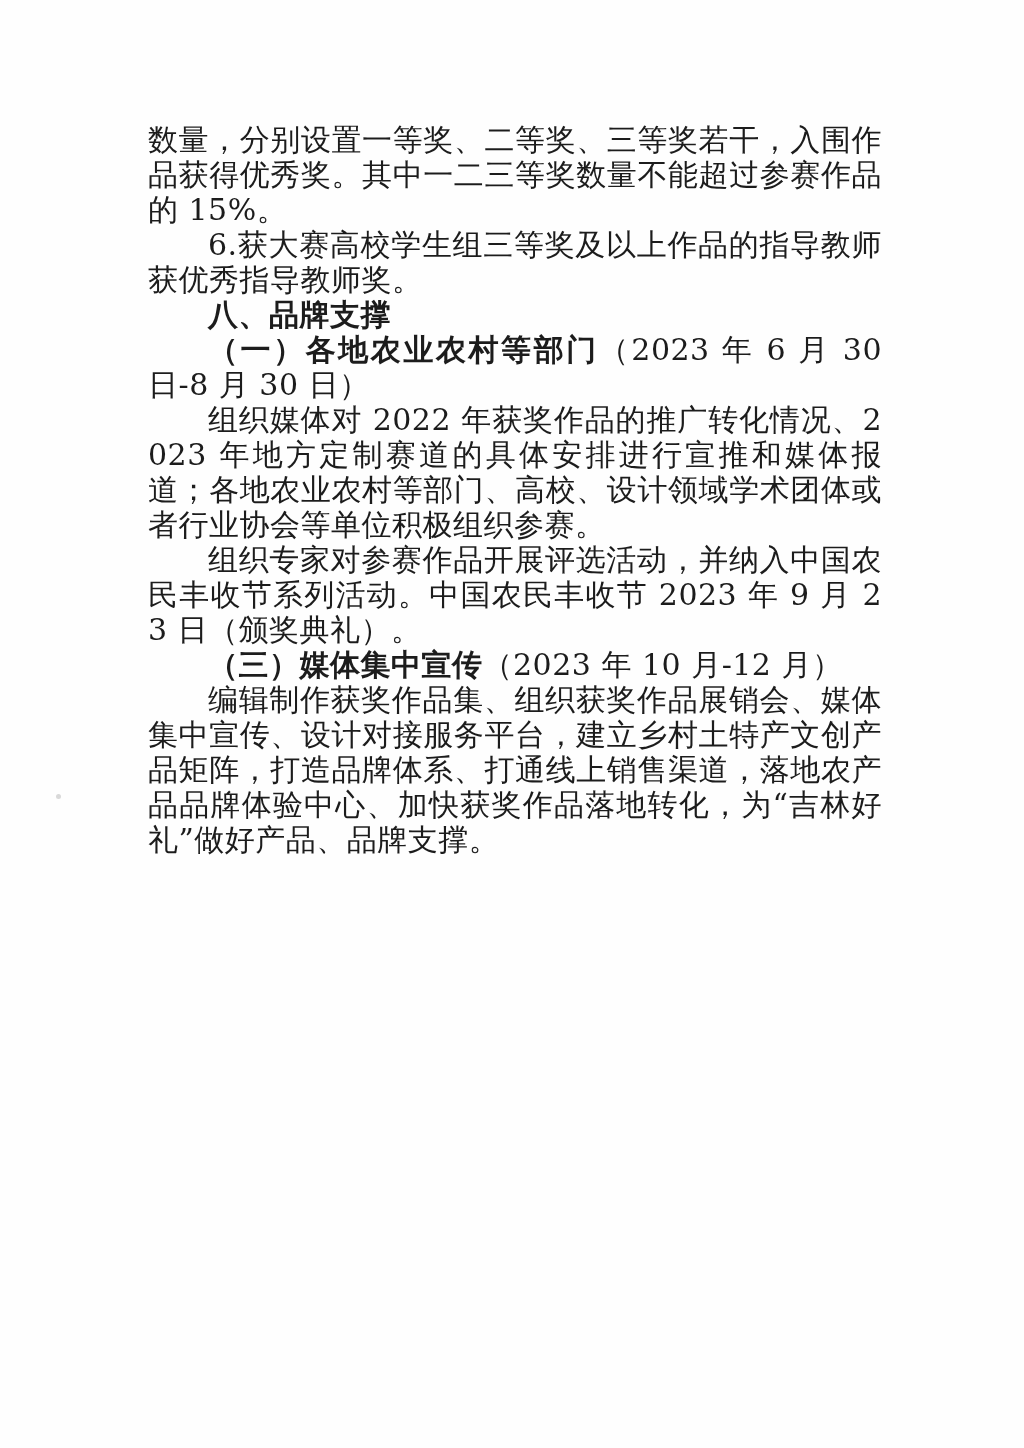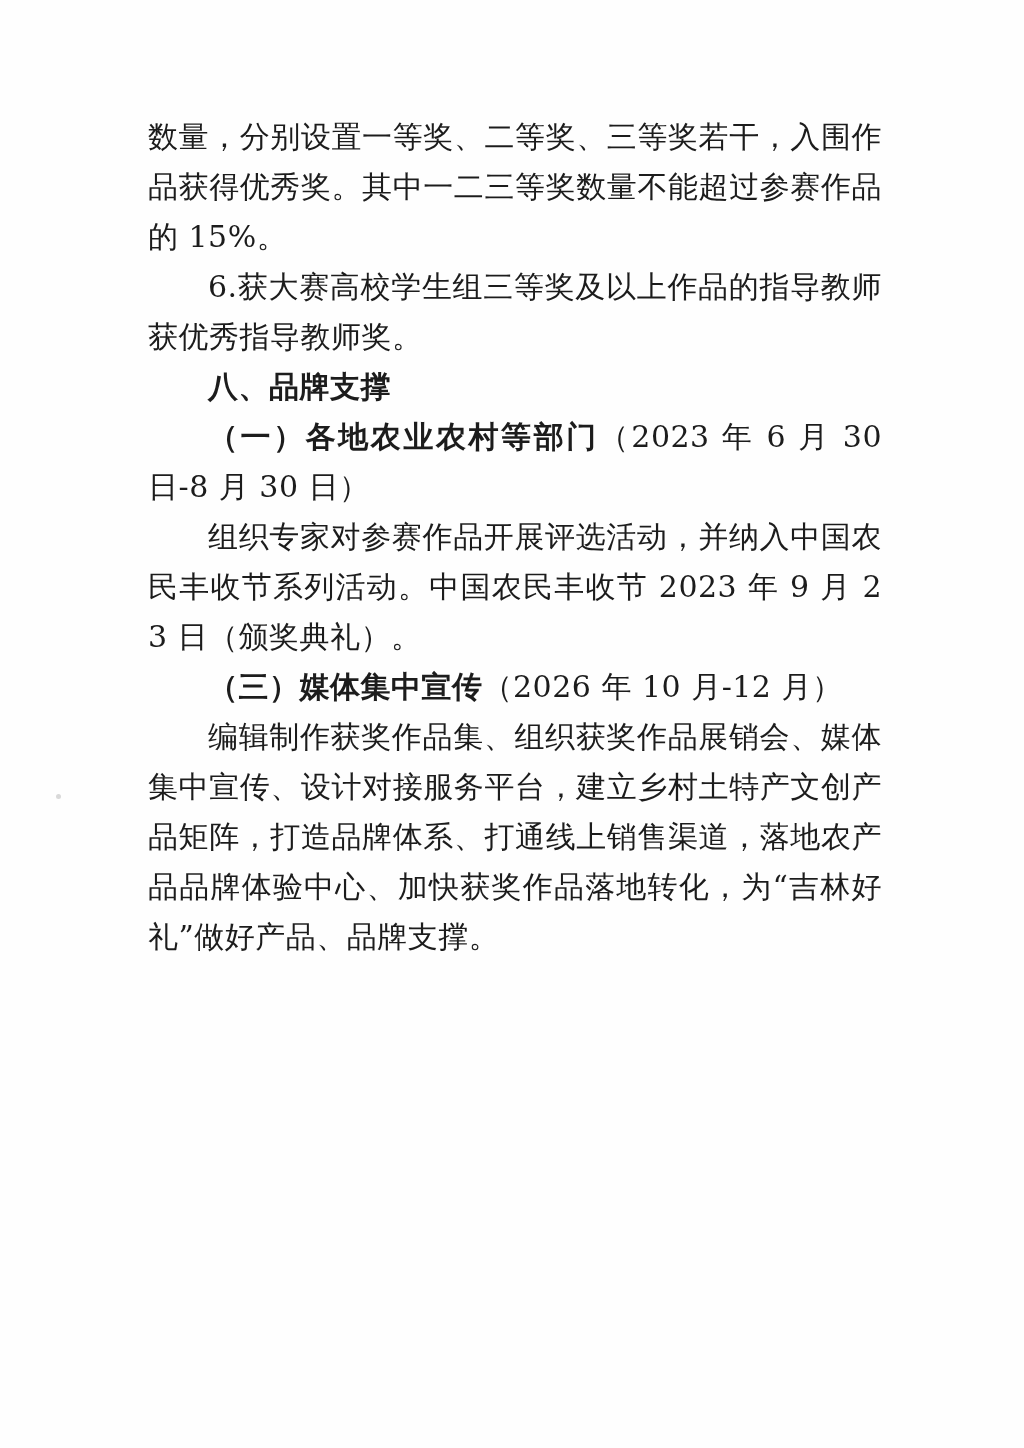--- a/index.html
+++ b/index.html
@@ -11,25 +11,25 @@
     position: relative;
     width: 1024px;
     height: 1448px;
     background: #fefefe;
     overflow: hidden;
     font-family: "DejaVu Serif", "Liberation Serif", serif;
   }
   .doc-body {
     position: absolute;
     left: 148px;
-    top: 112px;
+    top: 122px;
     width: 734px;
     color: #1c1c1c;
     font-size: 30px;
-    line-height: 50px;
+    line-height: 35px;
     text-align: justify;
     letter-spacing: 0.5px;
   }
   .para {
     margin: 0;
     padding: 0;
     word-break: break-all;
   }
   .para.indent {
     text-indent: 2em;
@@ -52,18 +52,19 @@
 </style>
 </head>
 <body>
 
 <div class="page">
   <div class="doc-body">
       <p class="para"><span class="seg">数量，分别设置一等奖、二等奖、三等奖若干，入围作品获得优秀奖。其中一二三等奖数量不能超过参赛作品的 15%。</span></p>
       <p class="para indent"><span class="seg">6.获大赛高校学生组三等奖及以上作品的指导教师获优秀指导教师奖。</span></p>
       <p class="para indent"><span class="seg bold">八、品牌支撑</span></p>
       <p class="para indent"><span class="seg bold">（一）各地农业农村等部门</span><span class="seg">（2023 年 6 月 30 日-8 月 30 日）</span></p>
+      <p class="para indent"><span class="seg">组织媒体对 2022 年获奖作品的推广转化情况、2023 年地方定制赛道的具体安排进行宣推和媒体报道；各地农业农村等部门、高校、设计领域学术团体或者行业协会等单位积极组织参赛。</span></p>
       <p class="para indent"><span class="seg">组织专家对参赛作品开展评选活动，并纳入中国农民丰收节系列活动。中国农民丰收节 2023 年 9 月 23 日（颁奖典礼）。</span></p>
-      <p class="para indent"><span class="seg bold">（三）媒体集中宣传</span><span class="seg">（2026 年 10 月-12 月）</span></p>
+      <p class="para indent"><span class="seg bold">（三）媒体集中宣传</span><span class="seg">（2023 年 10 月-12 月）</span></p>
       <p class="para indent"><span class="seg">编辑制作获奖作品集、组织获奖作品展销会、媒体集中宣传、设计对接服务平台，建立乡村土特产文创产品矩阵，打造品牌体系、打通线上销售渠道，落地农产品品牌体验中心、加快获奖作品落地转化，为“吉林好礼”做好产品、品牌支撑。</span></p>
     </div>
   <div class="scan-speck"></div>
 </div>
 
 </body></html>

